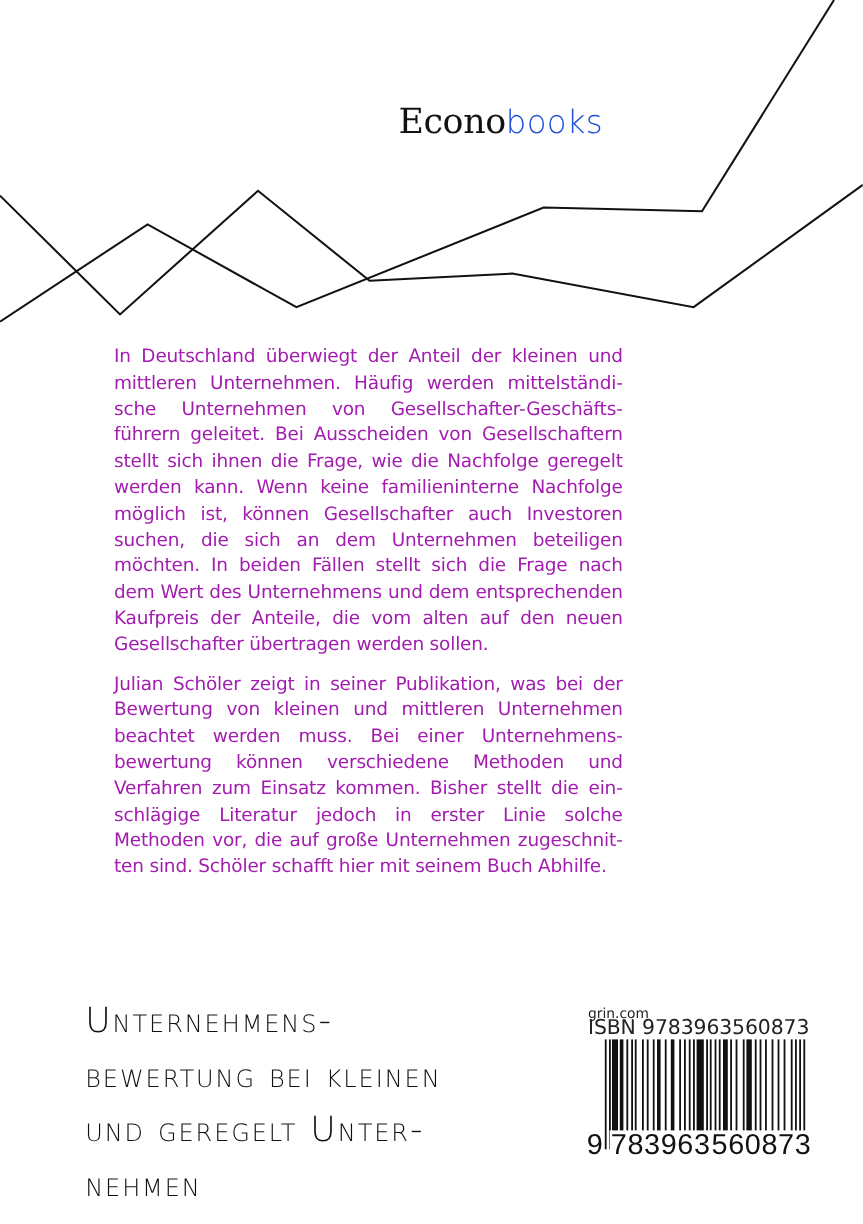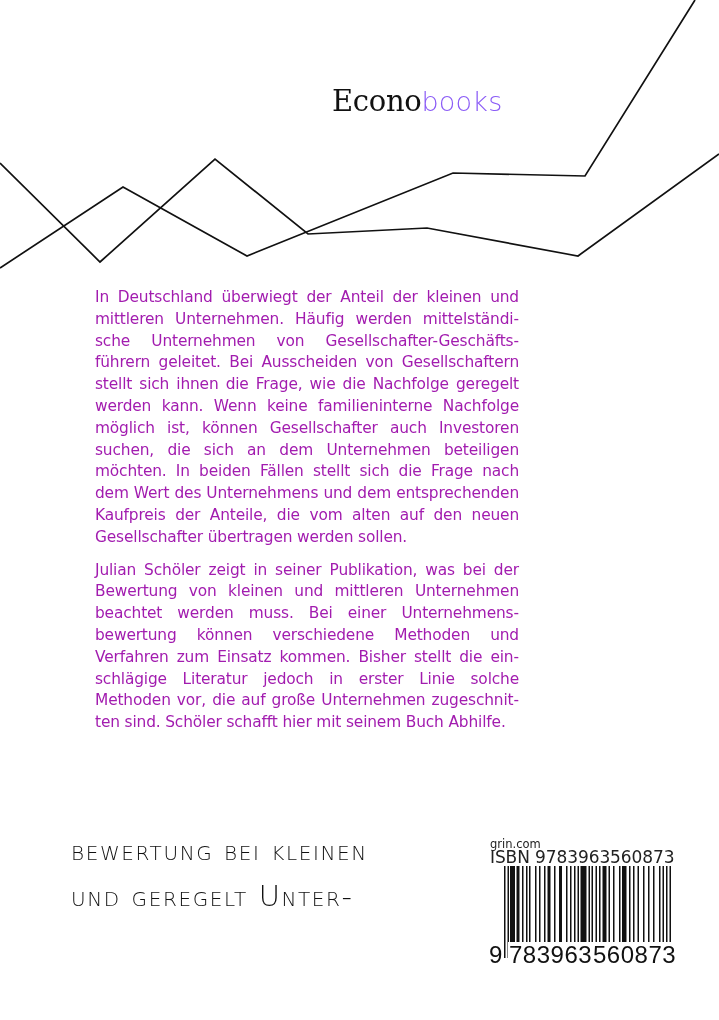--- a/index.html
+++ b/index.html
@@ -6,21 +6,21 @@
     body {
       width: 719px; height: 1020px; background: #ffffff; position: relative; overflow: hidden;
       font-family: "DejaVu Sans", sans-serif; color: #1a1a1a;
     }
     .lines { position: absolute; left: 0; top: 0; width: 719px; height: 280px; }
     .brand {
       position: absolute; left: 332px; top: 84px; font-size: 29px; letter-spacing: -0.3px; color: #111;
       white-space: nowrap;
     }
     .brand .b1 { font-family: "DejaVu Serif", serif; font-weight: normal; }
-    .brand .b2 { font-family: "DejaVu Sans", sans-serif; font-weight: 200; color: #8b5cf6; letter-spacing: 0.2px; font-size: 27px; }
+    .brand .b2 { font-family: "DejaVu Sans", sans-serif; font-weight: 200; color: #1d4ed8; letter-spacing: 0.2px; font-size: 27px; }
     .blurb {
       position: absolute; left: 95px; top: 287px; width: 424px;
       font-family: "DejaVu Sans", sans-serif; font-size: 15.4px; line-height: 21.8px;
       text-align: justify; color: #a21caf; letter-spacing: -0.15px;
     }
     .blurb p { margin: 0 0 11px 0; hyphens: manual; }
     .title {
       position: absolute; left: 71px; top: 828px; width: 400px;
       font-family: "DejaVu Sans", sans-serif; font-variant: small-caps; font-weight: 300;
       font-size: 29px; line-height: 45.5px; color: #111; letter-spacing: 1.6px;
@@ -47,22 +47,24 @@
 <div class="brand">
   <span class="b1">Econo</span><span class="b2">books</span>
 </div>
 
 <div class="blurb">
   <p>In Deutschland überwiegt der Anteil der kleinen und mittleren Unternehmen. Häufig werden mittelständi­sche Unternehmen von Gesellschafter-Geschäfts­führern geleitet. Bei Ausscheiden von Gesellschaftern stellt sich ihnen die Frage, wie die Nachfolge geregelt werden kann. Wenn keine familieninterne Nachfolge möglich ist, können Gesellschafter auch Investoren suchen, die sich an dem Unternehmen beteiligen möchten. In beiden Fällen stellt sich die Frage nach dem Wert des Unternehmens und dem entsprechen­den Kaufpreis der Anteile, die vom alten auf den neuen Gesellschafter übertragen werden sollen.</p>
   <p>Julian Schöler zeigt in seiner Publikation, was bei der Bewertung von kleinen und mittleren Unternehmen beachtet werden muss. Bei einer Unternehmens­bewertung können verschiedene Methoden und Verfahren zum Einsatz kommen. Bisher stellt die ein­schlägige Literatur jedoch in erster Linie solche Methoden vor, die auf große Unternehmen zugeschnit­ten sind. Schöler schafft hier mit seinem Buch Abhilfe.</p>
 </div>
 
 <div class="title">
+  <div>Unternehmens-</div>
   <div>bewertung bei kleinen</div>
   <div>und geregelt Unter-</div>
+  <div>nehmen</div>
 </div>
 
 <div class="barcode-box">
   <div class="bc-site">grin.com</div>
   <div class="bc-isbn">ISBN 9783963560873</div>
   <svg class="bc-bars" width="200" height="92" xmlns="http://www.w3.org/2000/svg">
     <g fill="#111">
       <rect x="16" y="0" width="1.5" height="92"></rect>
       <rect x="19.5" y="0" width="1.5" height="92"></rect>
       <rect x="22" y="0" width="5" height="82"></rect>

